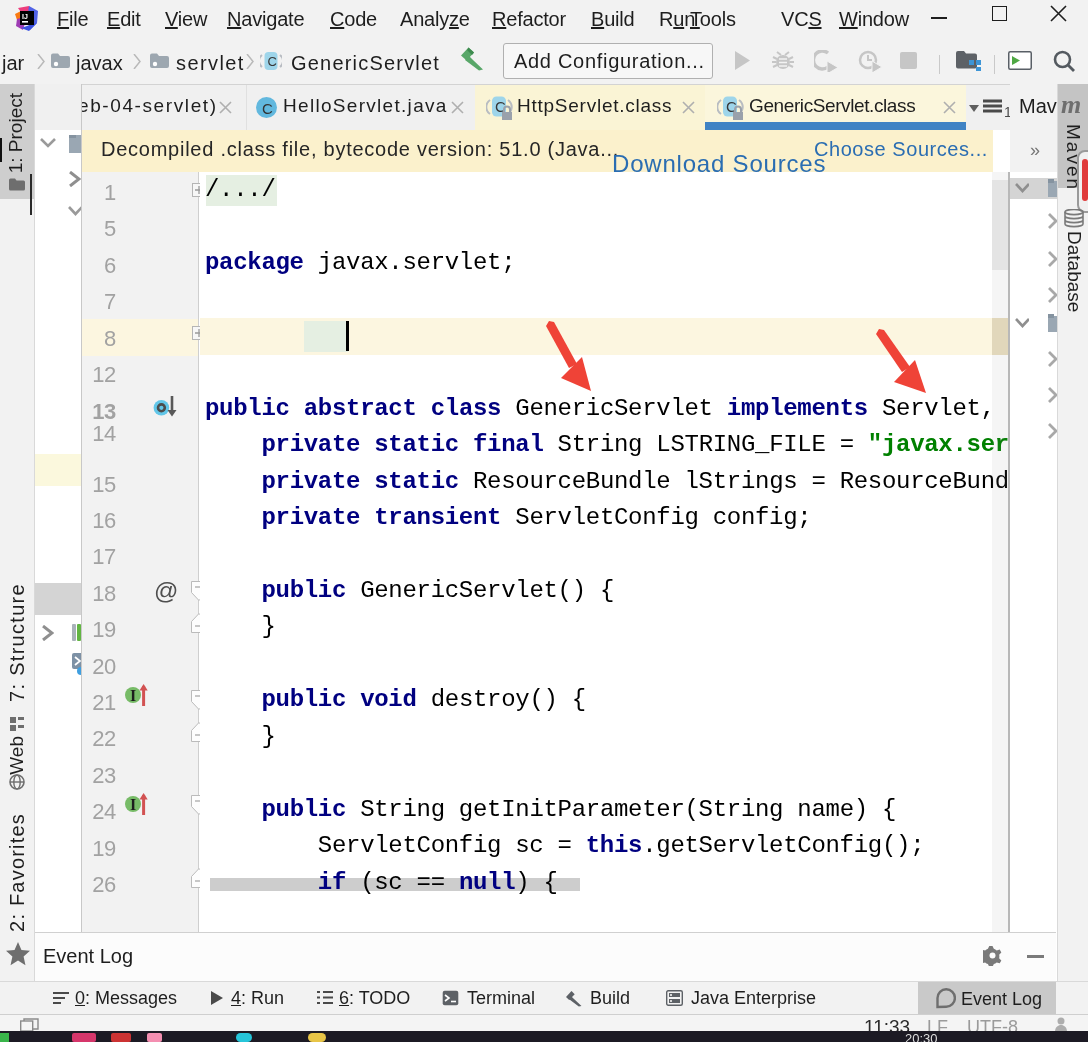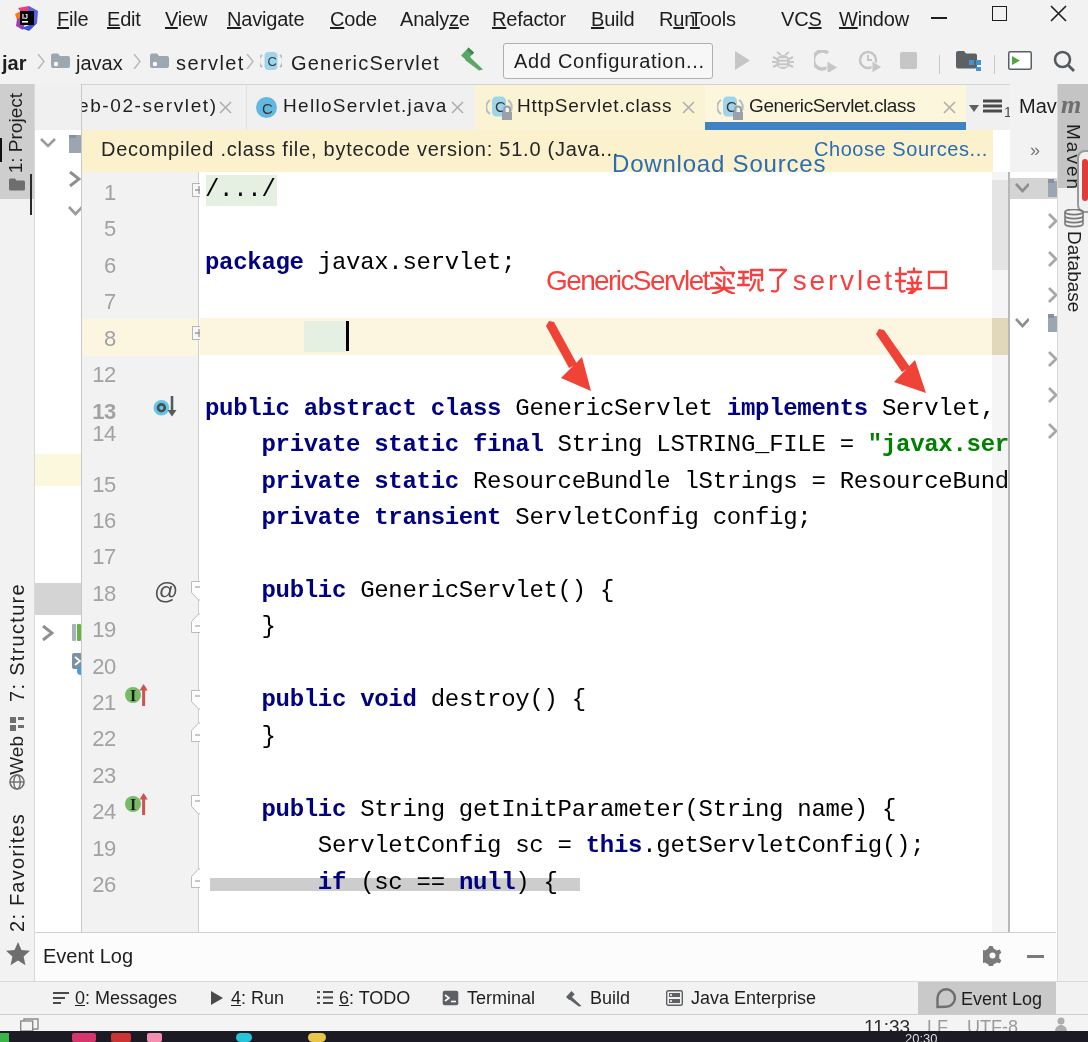--- a/index.html
+++ b/index.html
@@ -46,21 +46,21 @@
   </div>
   <div class="a" style="left:931px;top:17px;width:16px;height:2px;background:#1e1e1e;"></div>
   <div class="a" style="left:992px;top:6px;width:13px;height:13px;border:1.5px solid #1e1e1e;"></div>
   <svg class="a" style="left:1050px;top:5px;" width="17" height="17" viewBox="0 0 17 17">
       <path d="M1,1 L16,16 M16,1 L1,16" stroke="#1e1e1e" stroke-width="1.6"></path>
     </svg>
 </div>
 
 <div class="a" id="toolbar" style="left:0;top:38px;width:1088px;height:46px;background:#f2f2f2;border-bottom:1px solid #d3d3d3;">
 
-  <div class="a ui" style="left:2px;top:14px;font-size:20px;font-weight:bold;">jar</div>
+  <div class="a ui" style="left:2px;top:14px;font-size:20px;font-weight:normal;">jar</div>
   <div class="a" style="left:36px;top:16px;width:10px;height:14px;"><svg width="10" height="15">
         <path d="M2,0 L8,7.5 L2,15" stroke="#b9b9b9" stroke-width="1.5" fill="none"></path>
       </svg></div>
   <svg class="a" style="left:51px;top:15px;" width="19" height="15">
       <path d="M0,2.5 a2,2 0 0 1 2,-2 h5 l2,2.5 h8 a2,2 0 0 1 2,2 v8 a2,2 0 0 1 -2,2 h-15 a2,2 0 0 1 -2,-2 z" fill="#9da7b0"></path>
       <circle cx="5" cy="11" r="2.2" fill="#fff"></circle>
     </svg>
   <div class="a ui" style="left:76px;top:14px;font-size:20px;">javax</div>
   <div class="a" style="left:132px;top:16px;"><svg width="10" height="15">
         <path d="M2,0 L8,7.5 L2,15" stroke="#b9b9b9" stroke-width="1.5" fill="none"></path>
@@ -130,21 +130,21 @@
   </svg>
 </div>
 
 <div class="a" id="tabrow" style="left:35px;top:85px;width:1021px;height:45px;background:#f0f0f0;overflow:hidden;">
 
   <svg class="a" style="left:14px;top:12px;" width="22" height="20" viewBox="0 0 22 20">
     <rect x="0.75" y="0.75" width="20.5" height="18.5" fill="#b6c5ce" stroke="#9fb3bf" stroke-width="1.5"></rect>
     <rect x="3.5" y="5.5" width="15" height="11" fill="#86d0ee" stroke="#fff" stroke-width="1.5"></rect>
   </svg>
 
-  <div class="a tabt" style="left:43px;top:10px;letter-spacing:1.6px;">eb-02-servlet)</div>
+  <div class="a tabt" style="left:43px;top:10px;letter-spacing:1.6px;">eb-04-servlet)</div>
   <svg class="a" style="left:184px;top:16px;" width="13" height="13">
       <path d="M1,1 L12,12 M12,1 L1,12" stroke="#afafaf" stroke-width="1.6"></path>
     </svg>
   <div class="a" style="left:211px;top:0;width:1px;height:45px;background:#e0e0e0;"></div>
 
   <div class="a" style="left:221px;top:12px;width:21px;height:21px;border-radius:50%;background:#62b8de;"></div>
   <div class="a" style="left:227px;top:15px;font-size:15px;color:#333;font-family:'Liberation Sans';">C</div>
   <div class="a tabt" style="left:248px;top:10px;letter-spacing:1.3px;">HelloServlet.java</div>
   <svg class="a" style="left:416px;top:16px;" width="13" height="13">
       <path d="M1,1 L12,12 M12,1 L1,12" stroke="#afafaf" stroke-width="1.6"></path>
@@ -365,34 +365,20 @@
   <div class="cline" style="top:292px;">    <span class="kw">private</span> <span class="kw">static</span> ResourceBundle lStrings = ResourceBundle.getBundle();</div>
   <div class="cline" style="top:328px;">    <span class="kw">private</span> <span class="kw">transient</span> ServletConfig config;</div>
   <div class="cline" style="top:401px;">    <span class="kw">public</span> GenericServlet() {</div>
   <div class="cline" style="top:437px;">    }</div>
   <div class="cline" style="top:510px;">    <span class="kw">public</span> <span class="kw">void</span> destroy() {</div>
   <div class="cline" style="top:547px;">    }</div>
   <div class="cline" style="top:620px;">    <span class="kw">public</span> String getInitParameter(String name) {</div>
   <div class="cline" style="top:656px;">        ServletConfig sc = <span class="kw">this</span>.getServletConfig();</div>
   <div class="cline" style="top:693px;">        <span class="kw">if</span> (sc == <span class="kw">null</span>) {</div>
 
-  <div class="a" style="left:346px;top:93px;color:#f93e3e;font-size:28px;font-family:'Liberation Sans';white-space:nowrap;"><span style="letter-spacing:-1.6px;">GenericServlet</span><svg width="84" height="28" viewBox="0 0 84 28" style="vertical-align:-4px;" fill="none" stroke="#f93e3e" stroke-width="2.3" stroke-linecap="round">
-        <path d="M12,1 l3,3 M2,7 h23 M3.2,7 v3.5 M23.8,7 v3.5 M8,12 l4,3 M7,17 l4,3 M2,22 h23 M15.5,11 l-0.5,11 M15,22 c-2,3 -6,4.5 -11,5.5 M15,22 c2,3 6,4.5 10,5.5 M19,13 l3,4"></path>
-        <g transform="translate(28,0)">
-          <path d="M2,6 h9 M2,12 h9 M1,19 h11 M6.5,6 v13 M14,4 h11 M14,4 v10 M25,4 v10 M14,9 h11 M18,14 c-1,5 -2.5,8 -5,10.5 M21.5,14 v8 c0,2.5 2,3 4.5,2"></path>
-        </g>
-        <g transform="translate(57,0)">
-          <path d="M4,4 h16 M20,4 l-8,8.5 M12,12 v10.5 c0,3 -2.5,3.5 -6,2.5"></path>
-        </g>
-      </svg><span style="letter-spacing:2.8px;">servlet</span><svg width="56" height="28" viewBox="0 0 56 28" style="vertical-align:-4px;" fill="none" stroke="#f93e3e" stroke-width="2.3" stroke-linecap="round">
-        <path d="M5,2 v21 c0,2.5 2,3 4.5,2 M1,8 h10 M1,15 h9 M13,6 h13 M19,2.5 v3.5 M16,11 l1.5,4 M23.5,10.5 l-1.5,4.5 M13,17 h13 M17,19 c1.5,3 0.5,6.5 -3,8.5 M23,18 c0,4 -3,8 -7,9.5 M12,23 h14"></path>
-        <g transform="translate(29,0)">
-          <path d="M5,6 h17 v16 h-17 z"></path>
-        </g>
-      </svg></div>
 
   <svg class="a" style="left:346px;top:149px;" width="52" height="74" viewBox="0 0 52 74">
     <polygon points="3,0 8,1 31,43 23,47 0,5" fill="#ef4337"></polygon>
     <polygon points="36,36 45,70 15,57" fill="#ef4337"></polygon>
   </svg>
   <svg class="a" style="left:676px;top:157px;" width="54" height="68" viewBox="0 0 54 68">
     <polygon points="3,0 8,1 34,38 26,43 0,5" fill="#ef4337"></polygon>
     <polygon points="39,31 50,64 18,53" fill="#ef4337"></polygon>
   </svg>
 

